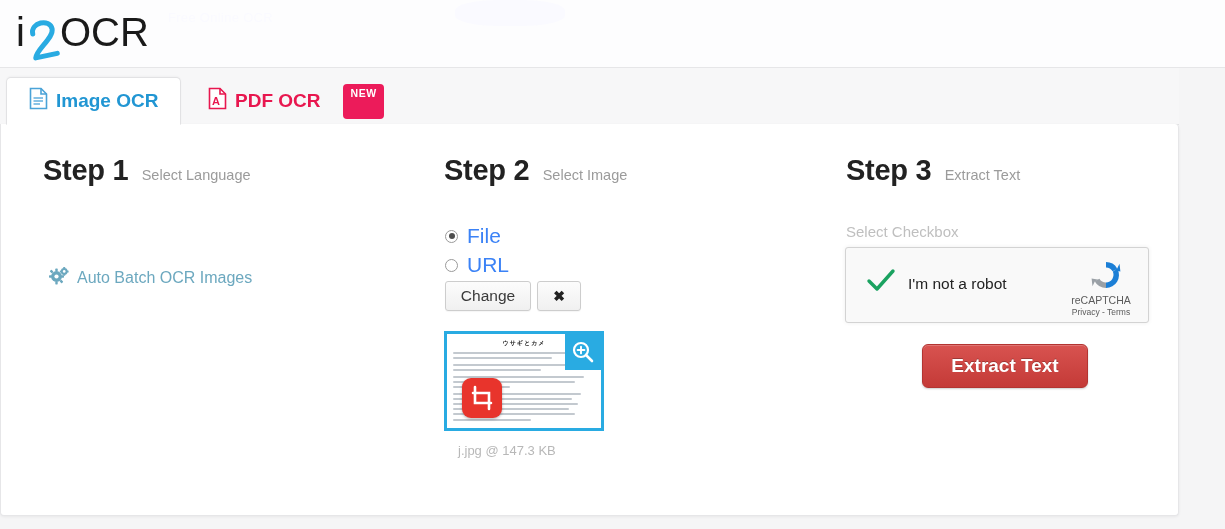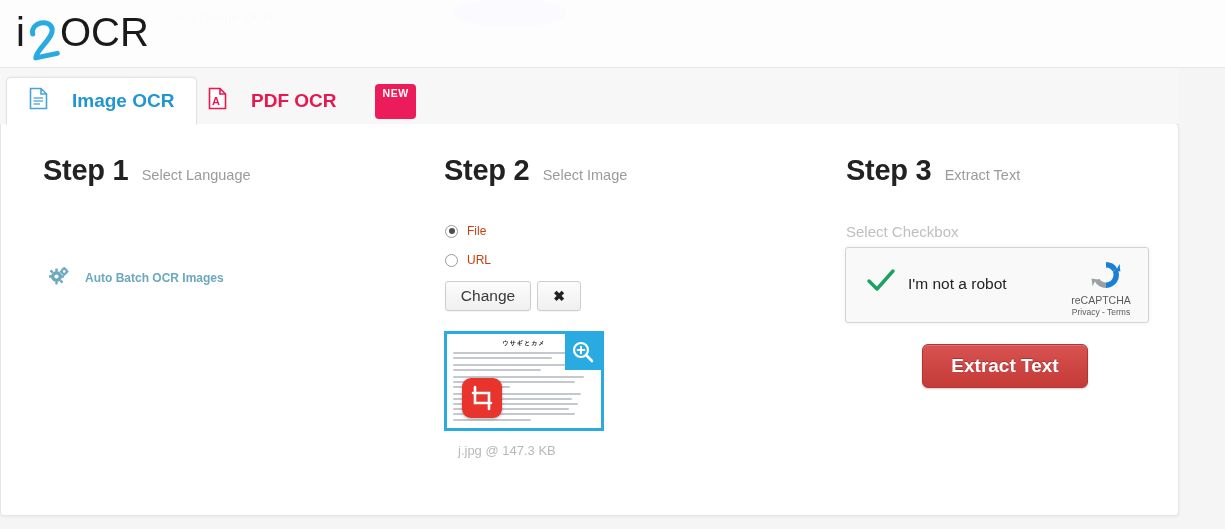--- a/index.html
+++ b/index.html
@@ -53,21 +53,21 @@
 
   
   #tabstrip {
     position: absolute; left: 0; top: 68px;
     width: 1179px; height: 57px;
     background: #f7f7f8;
     border-bottom: 1px solid #e2e2e4;
   }
   .tab {
     position: absolute; top: 9px; height: 48px;
-    display: flex; align-items: center; gap: 24px;
+    display: flex; align-items: center; gap: 8px;
     padding: 0 22px;
     font-size: 19px; font-weight: bold;
     border-radius: 5px 5px 0 0;
   }
   #tab-image {
     left: 6px;
     background: #ffffff;
     color: #2196d3;
     border: 1px solid #e2e2e4;
     border-bottom: 1px solid #ffffff;
@@ -144,30 +144,30 @@
   }
   #lang-caret {
     margin-left: auto;
     width: 0; height: 0;
     border-left: 5px solid transparent;
     border-right: 5px solid transparent;
     border-top: 5px solid #3b3b3b;
   }
   #batch-link {
     position: absolute; left: 6px; top: 113px;
-    display: flex; align-items: center; gap: 16px;
-    font-size: 12px; color: #6ca8bf;
-    text-decoration: none; white-space: nowrap; font-weight: bold;
+    display: flex; align-items: center; gap: 8px;
+    font-size: 16px; color: #6ca8bf;
+    text-decoration: none; white-space: nowrap;
   }
 
   
   .radio-row {
     position: absolute; left: 1px;
     display: flex; align-items: center; gap: 9px;
-    font-size: 12px; color: #c2410c;
+    font-size: 21px; color: #3b82f6;
   }
   #radio-file { top: 70px; }
   #radio-url  { top: 99px; }
   .radio {
     width: 13px; height: 13px; border-radius: 50%;
     border: 1px solid #9a9a9a; background: #fff;
     position: relative; flex: none;
   }
   .radio.on::after {
     content: ""; position: absolute;

